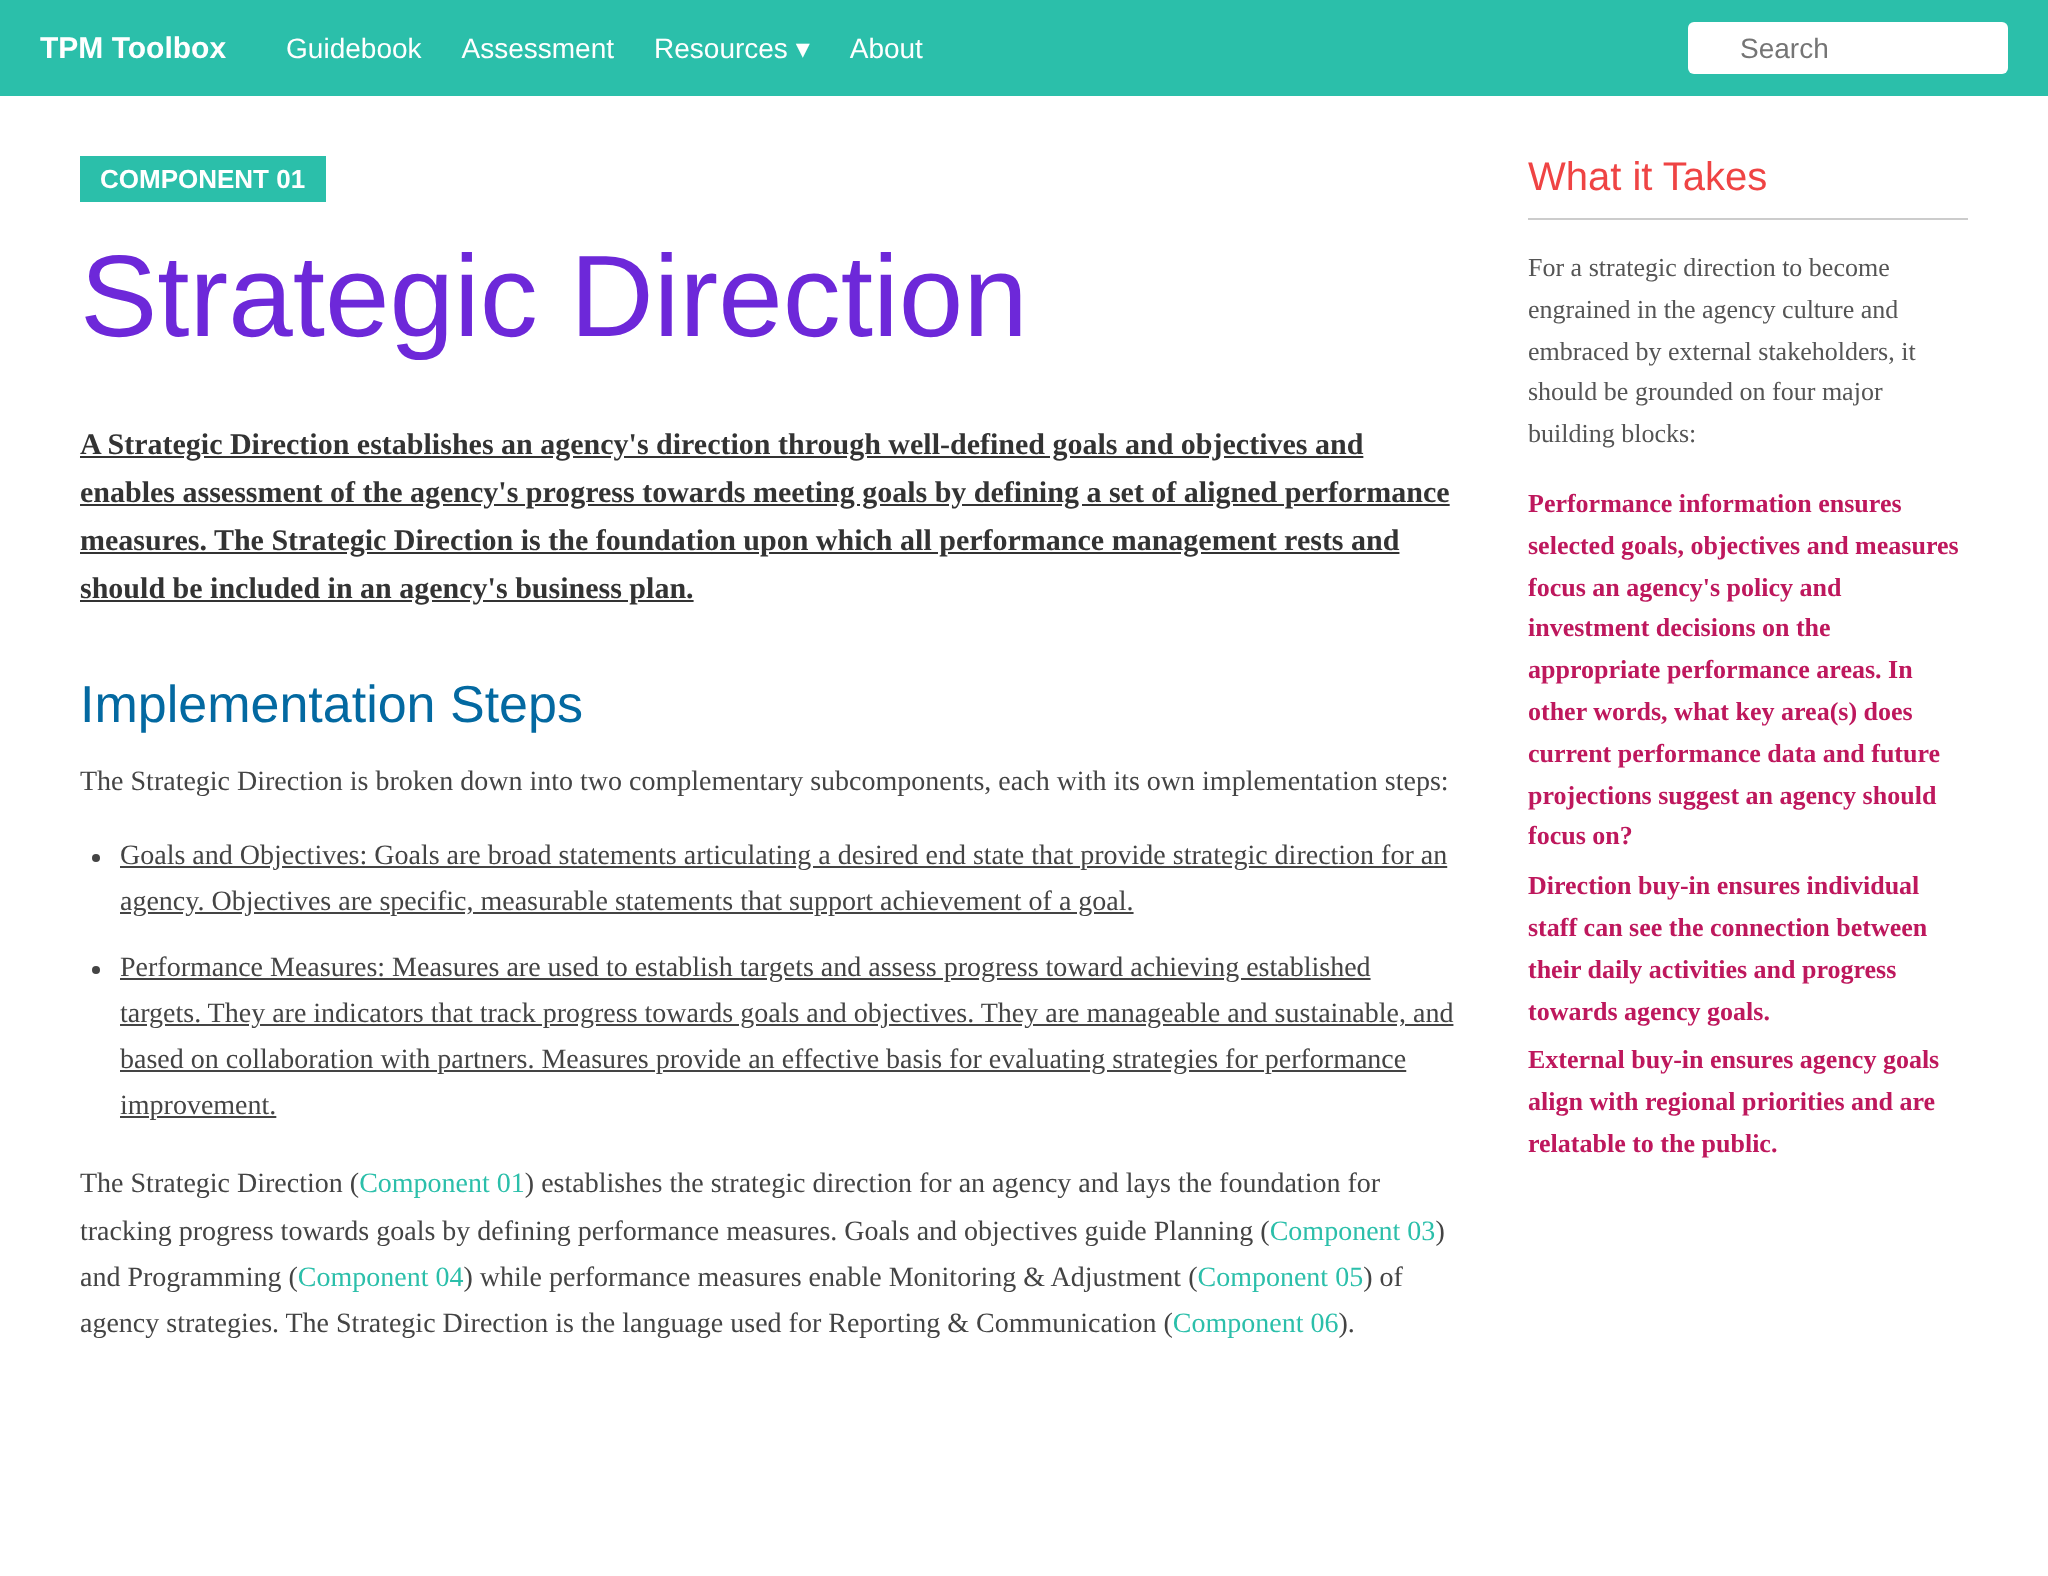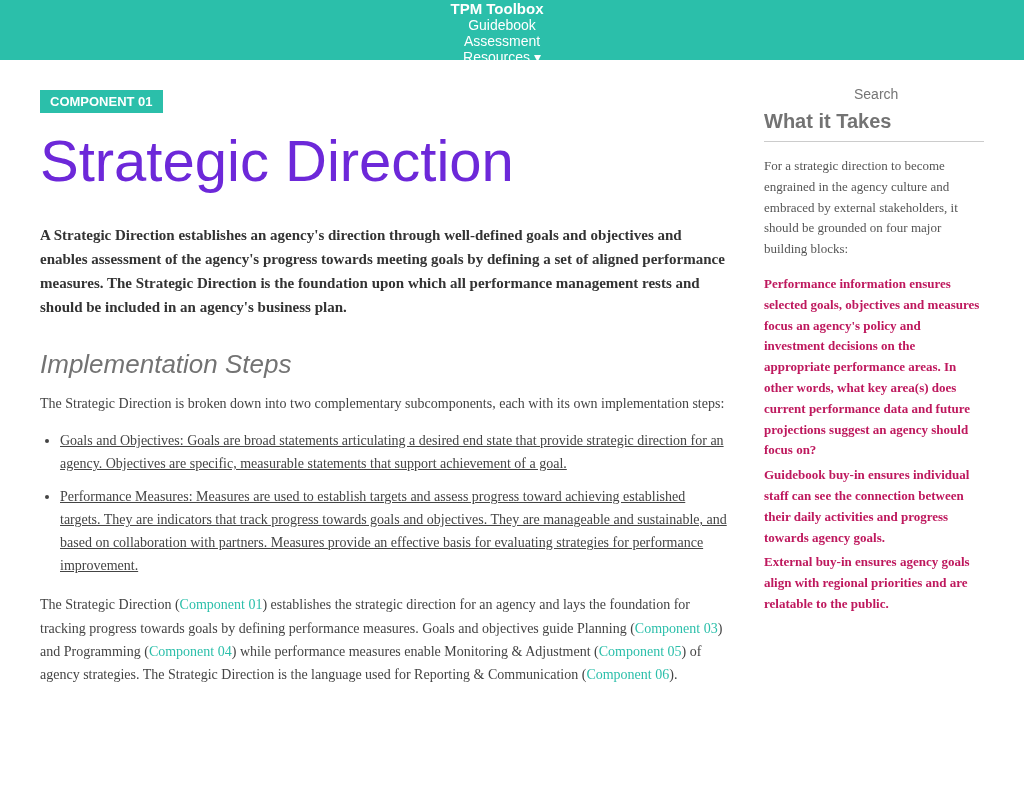--- a/index.html
+++ b/index.html
@@ -4,22 +4,21 @@
   <style>
     * { box-sizing: border-box; margin: 0; padding: 0; }
     body { font-family: Georgia, 'Times New Roman', serif; font-size: 16px; color: #333; background: #fff; }
 
     
     nav {
       background: #2bbfaa;
       display: flex;
       align-items: center;
       padding: 0 20px;
-      height: 60px;
-      flex-direction: column;
+      height: 48px;
     }
     nav .brand {
       color: #fff;
       font-weight: bold;
       font-size: 15px;
       margin-right: 30px;
       font-family: Arial, sans-serif;
     }
     nav a {
       color: #fff;
@@ -29,21 +28,21 @@
       margin-right: 20px;
       text-align: right;
     }
     nav a.resources::after {
       content: ' ▾';
     }
     nav .search-wrap {
       margin-left: auto;
     }
     nav .search-wrap input {
-      padding: 5px 10px;
+      padding: 5px 26px;
       border: none;
       border-radius: 3px;
       font-size: 14px;
       width: 160px;
       outline: none;
     }
 
     
     .page-container {
       max-width: 1024px;
@@ -78,29 +77,29 @@
       line-height: 1.1;
       margin-bottom: 30px;
     }
 
     .intro-text {
       font-size: 15px;
       font-weight: bold;
       line-height: 1.6;
       color: #333;
       margin-bottom: 30px;
+      text-decoration: underline;
     }
 
     h2.section-title {
       font-family: 'Helvetica Neue', Arial, sans-serif;
       font-size: 26px;
       font-weight: 400;
-      color: #737373;
+      color: #0369a1;
       margin-bottom: 12px;
-      font-style: italic;
     }
 
     p.body-text {
       font-size: 14px;
       line-height: 1.65;
       color: #444;
       margin-bottom: 14px;
     }
 
     ul.content-list {
@@ -122,24 +121,23 @@
 
     
     .sidebar {
       width: 220px;
       flex-shrink: 0;
     }
 
     .sidebar h3 {
       font-family: 'Helvetica Neue', Arial, sans-serif;
       font-size: 20px;
-      font-weight: 700;
-      color: #737373;
+      font-weight: 400;
+      color: #ef4444;
       margin-bottom: 8px;
-      margin-top: 20px;
     }
 
     .sidebar hr {
       border: none;
       border-top: 1px solid #ccc;
       margin-bottom: 14px;
     }
 
     .sidebar p {
       font-size: 13px;
@@ -207,19 +205,19 @@
 
   <div class="sidebar">
     <h3>What it Takes</h3>
     <hr>
 
     <p>For a strategic direction to become engrained in the agency culture and embraced by external stakeholders, it should be grounded on four major building blocks:</p>
 
 
     <p class="bold-teal"><span>Performance information</span> <span>ensures selected goals, objectives and measures focus an agency's policy and investment decisions on the appropriate performance areas. In other words, what key area(s) does current performance data and future projections suggest an agency should focus on?</span></p>
 
-    <p class="bold-teal"><span>Guidebook buy-in</span> <span>ensures individual staff can see the connection between their daily activities and progress towards agency goals.</span></p>
+    <p class="bold-teal"><span>Direction buy-in</span> <span>ensures individual staff can see the connection between their daily activities and progress towards agency goals.</span></p>
 
     <p class="bold-teal"><span>External buy-in</span> <span>ensures agency goals align with regional priorities and are relatable to the public.</span></p>
 
   </div>
 
 </div>
 
 </body></html>

